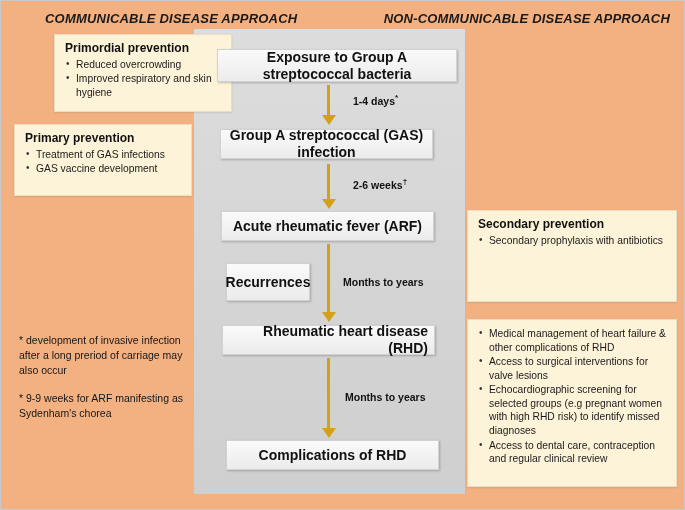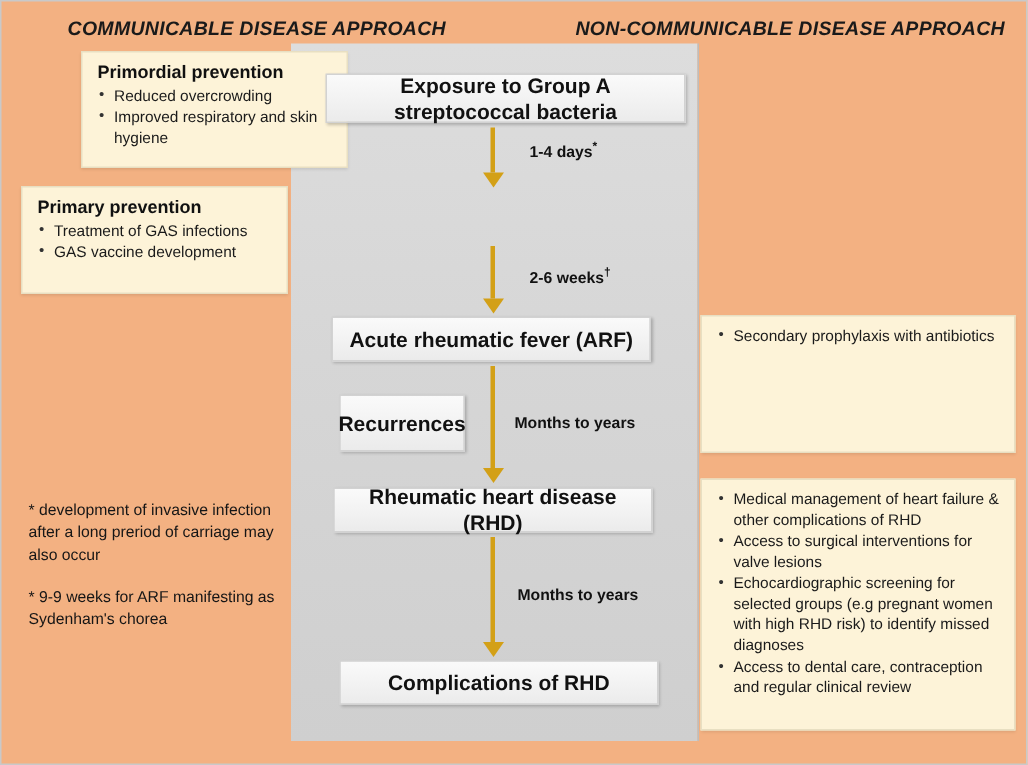--- a/index.html
+++ b/index.html
@@ -179,20 +179,23 @@
   </div>
 
   <div class="arrow" style="left:321px; top:84px; height:40px;">
     <div class="shaft" style="height:30px;"></div>
     <div class="head" style="top:30px;"></div>
   </div>
   <div class="arrow-label" style="left:352px; top:92px;">
     <span>1-4 days</span><sup>*</sup>
   </div>
 
+  <div class="flowbox" style="left:219px; top:128px; width:213px; height:30px;">
+    <span>Group A streptococcal (GAS) infection</span>
+  </div>
 
   <div class="arrow" style="left:321px; top:163px; height:45px;">
     <div class="shaft" style="height:35px;"></div>
     <div class="head" style="top:35px;"></div>
   </div>
   <div class="arrow-label" style="left:352px; top:176px;">
     <span>2-6 weeks</span><sup>†</sup>
   </div>
 
   <div class="flowbox" style="left:220px; top:210px; width:213px; height:30px;">
@@ -204,37 +207,38 @@
   </div>
 
   <div class="arrow" style="left:321px; top:243px; height:78px;">
     <div class="shaft" style="height:68px;"></div>
     <div class="head" style="top:68px;"></div>
   </div>
   <div class="arrow-label" style="left:342px; top:275px;">
     <span>Months to years</span>
   </div>
 
-  <div class="flowbox" style="left:221px; top:324px; width:213px; height:30px;">
+  <div class="flowbox" style="left:221px; top:324px; width:213px; height:30px;text-align:right;">
     <span>Rheumatic  heart disease (RHD)</span>
   </div>
 
   <div class="arrow" style="left:321px; top:357px; height:80px;">
     <div class="shaft" style="height:70px;"></div>
     <div class="head" style="top:70px;"></div>
   </div>
   <div class="arrow-label" style="left:344px; top:390px;">
     <span>Months to years</span>
   </div>
 
   <div class="flowbox" style="left:225px; top:439px; width:213px; height:30px;">
     <span>Complications of RHD</span>
   </div>
 
   <div class="panel" style="left:466px; top:209px; width:210px; height:92px;">
+    <h3>Secondary prevention</h3>
     <ul>
       <li>Secondary prophylaxis with antibiotics</li>
     </ul>
   </div>
 
   <div class="panel" style="left:466px; top:318px; width:210px; height:168px;">
     <ul>
       <li>Medical management of heart failure &amp; other complications of RHD</li>
       <li>Access to surgical interventions for valve lesions</li>
       <li>Echocardiographic screening for selected groups (e.g pregnant women with high RHD risk) to identify missed diagnoses</li>

